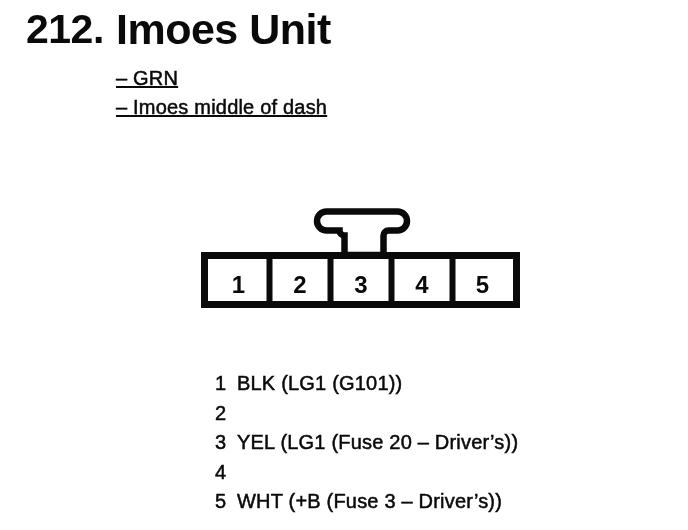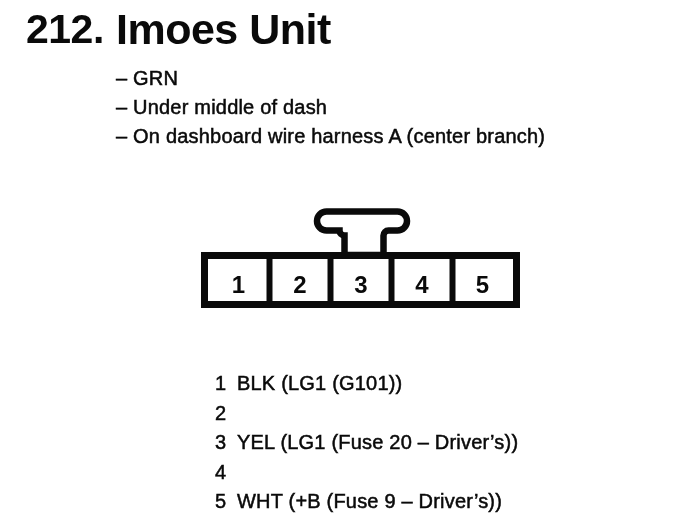--- a/index.html
+++ b/index.html
@@ -36,20 +36,21 @@
     font-weight: bold;
     letter-spacing: -0.5px;
     line-height: 44px;
     white-space: nowrap;
   }
   
   .notes {
     position: absolute;
     left: 116px;
     top: 64px;
+    text-decoration: underline;
   }
   .note-line {
     font-size: 20px;
     line-height: 29px;
     letter-spacing: 0.2px;
     white-space: nowrap;
     -webkit-text-stroke: 0.5px #0a0a0a;
   }
   
   .connector-figure {
@@ -91,22 +92,21 @@
 </head>
 <body>
 
 <div id="page">
 
   <div class="h-num">212.</div>
   <div class="h-title">Imoes Unit</div>
 
   <div class="notes">
     <div class="note-line">– GRN</div>
-    <div class="note-line">– Under middle of dash</div>
-    <div class="note-line">– On dashboard wire harness A (center branch)</div>
+    <div class="note-line">– Imoes middle of dash</div>
   </div>
 
   <div class="connector-figure">
     <svg width="330" height="110" viewBox="0 0 330 110" xmlns="http://www.w3.org/2000/svg">
 
       <path d="M 129.5 6.5 H 200.5 A 9.5 9.5 0 0 1 200.5 25.5 H 191.5 A 5 5 0 0 0 186.5 30.5 V 50 H 147.5 V 30.5 A 5 5 0 0 1 142.5 25.5 H 129.5 A 9.5 9.5 0 0 1 129.5 6.5 Z" fill="#ffffff" stroke="#0a0a0a" stroke-width="6.5"></path>
 
       <rect x="7.5" y="50.5" width="312" height="49" fill="#ffffff" stroke="#0a0a0a" stroke-width="7"></rect>
 
       <line x1="72.5" y1="47.5" x2="72.5" y2="102" stroke="#0a0a0a" stroke-width="6"></line>
@@ -132,17 +132,17 @@
     </div>
     <div class="pin-row">
       <span class="pin-num">3</span>
       <span class="pin-desc">YEL (LG1 (Fuse 20 – Driver’s))</span>
     </div>
     <div class="pin-row">
       <span class="pin-num">4</span>
     </div>
     <div class="pin-row">
       <span class="pin-num">5</span>
-      <span class="pin-desc">WHT (+B (Fuse 9 – Driver’s))</span>
+      <span class="pin-desc">WHT (+B (Fuse 3 – Driver’s))</span>
     </div>
   </div>
 
 </div>
 
 </body></html>

